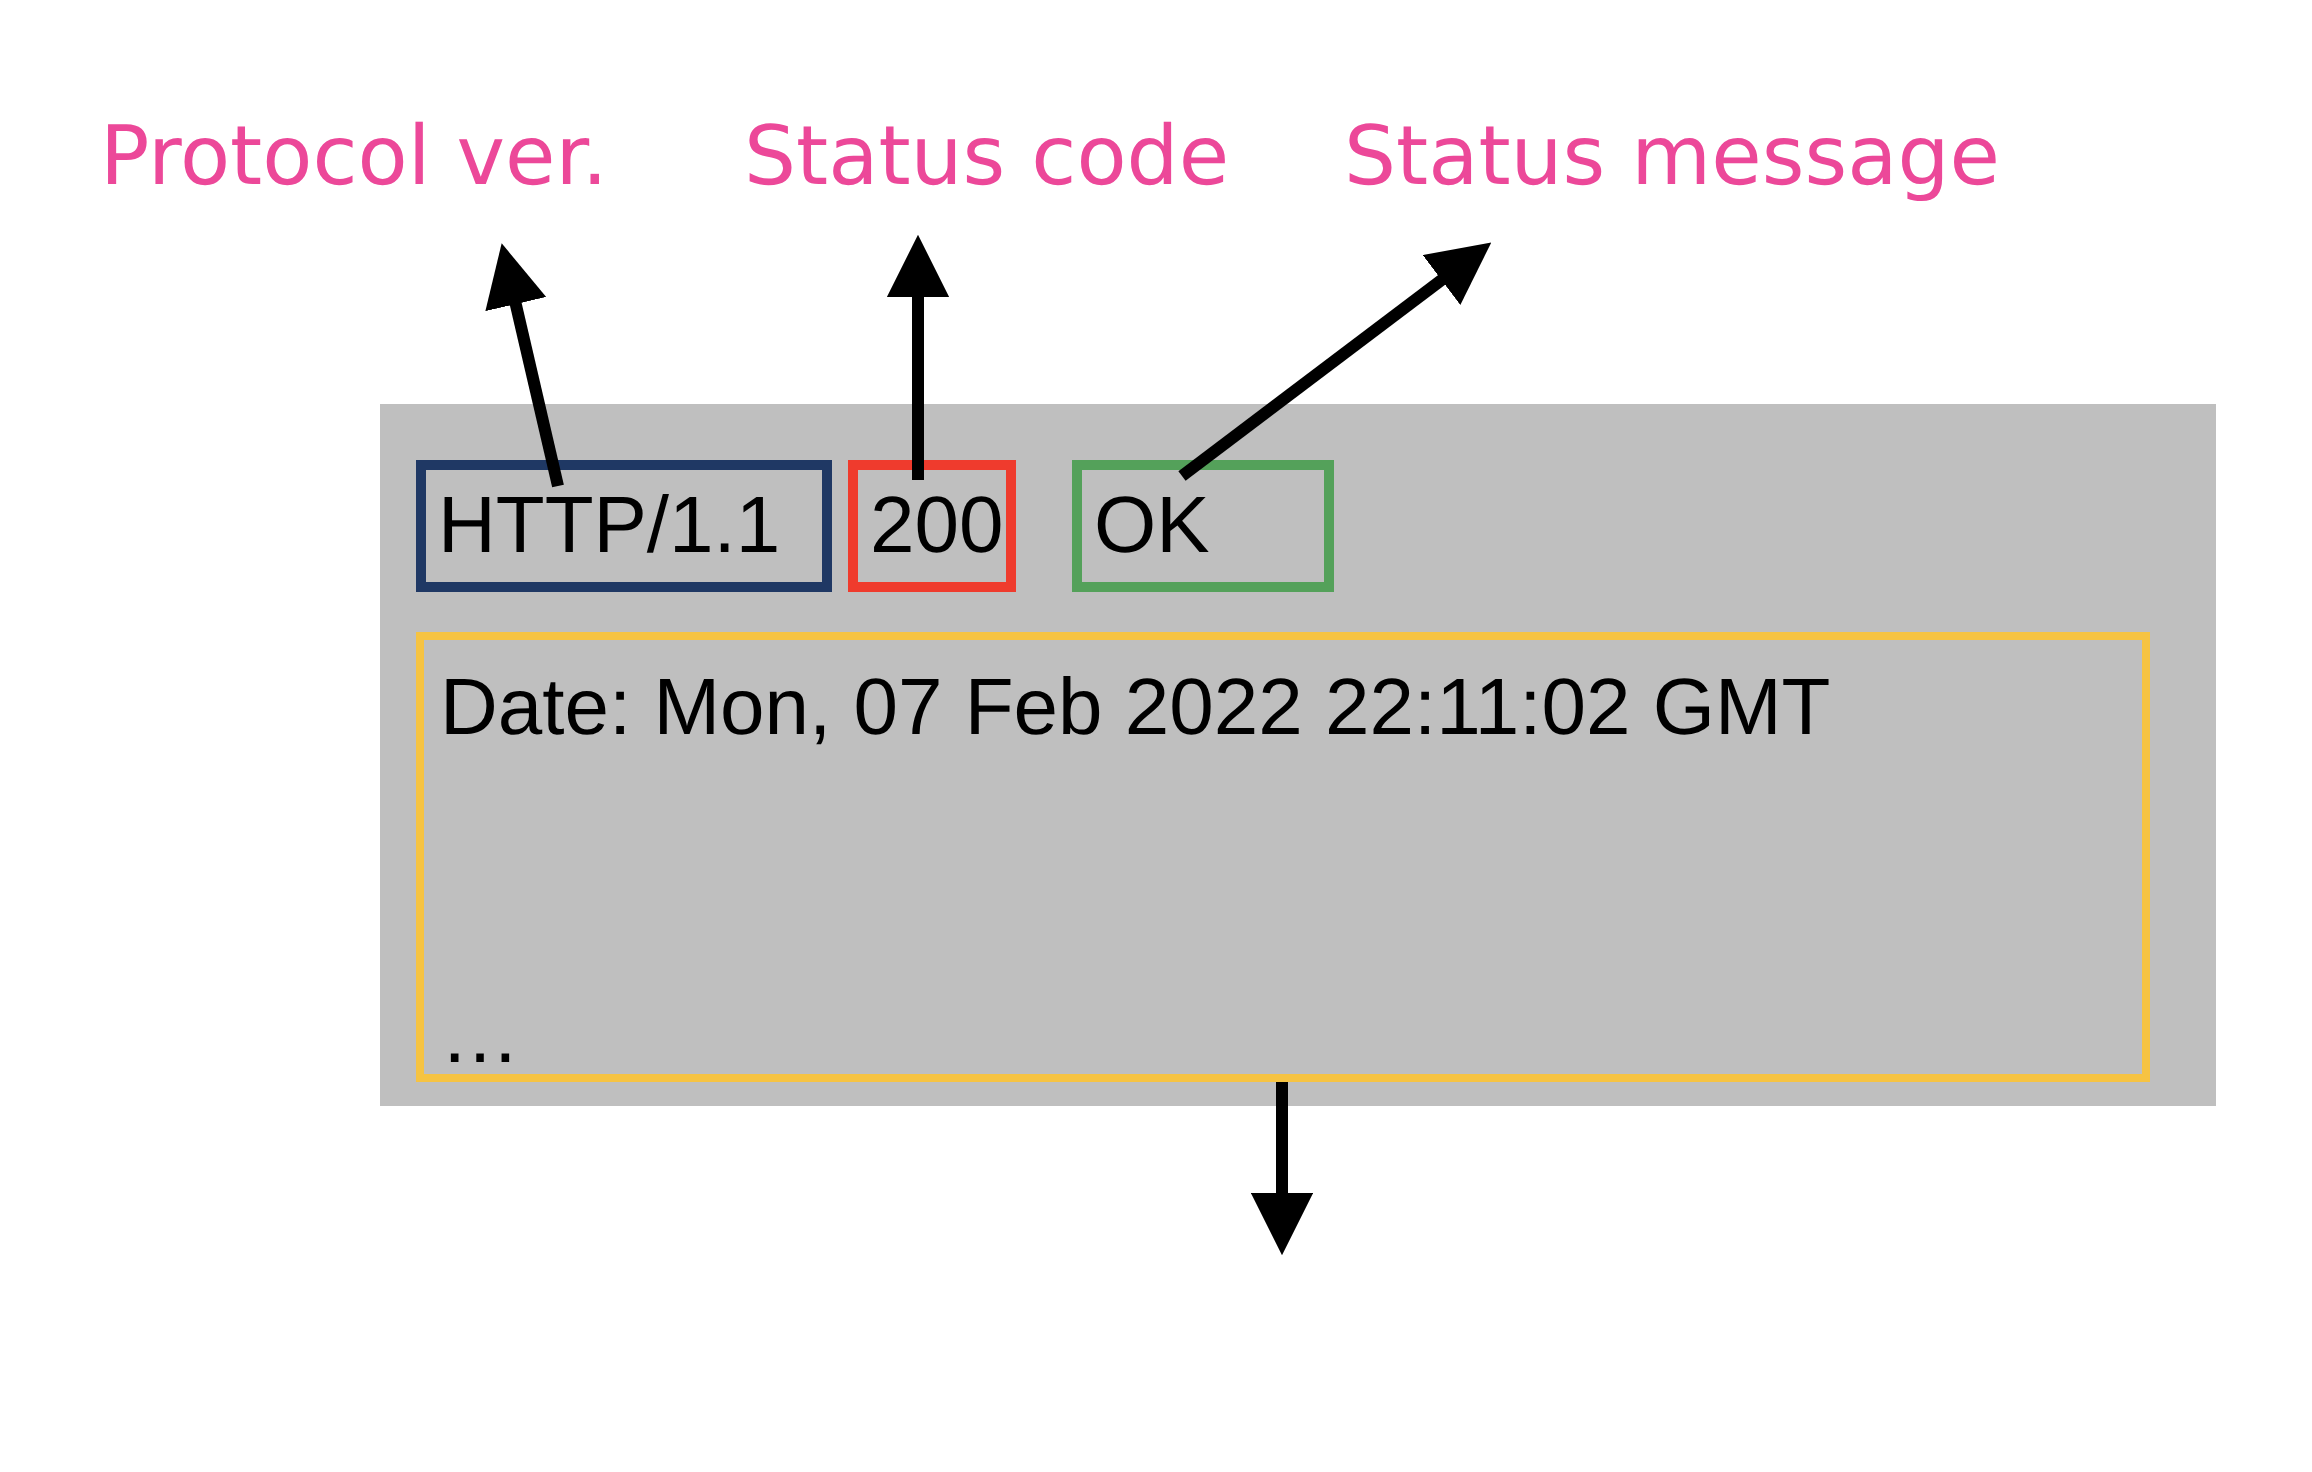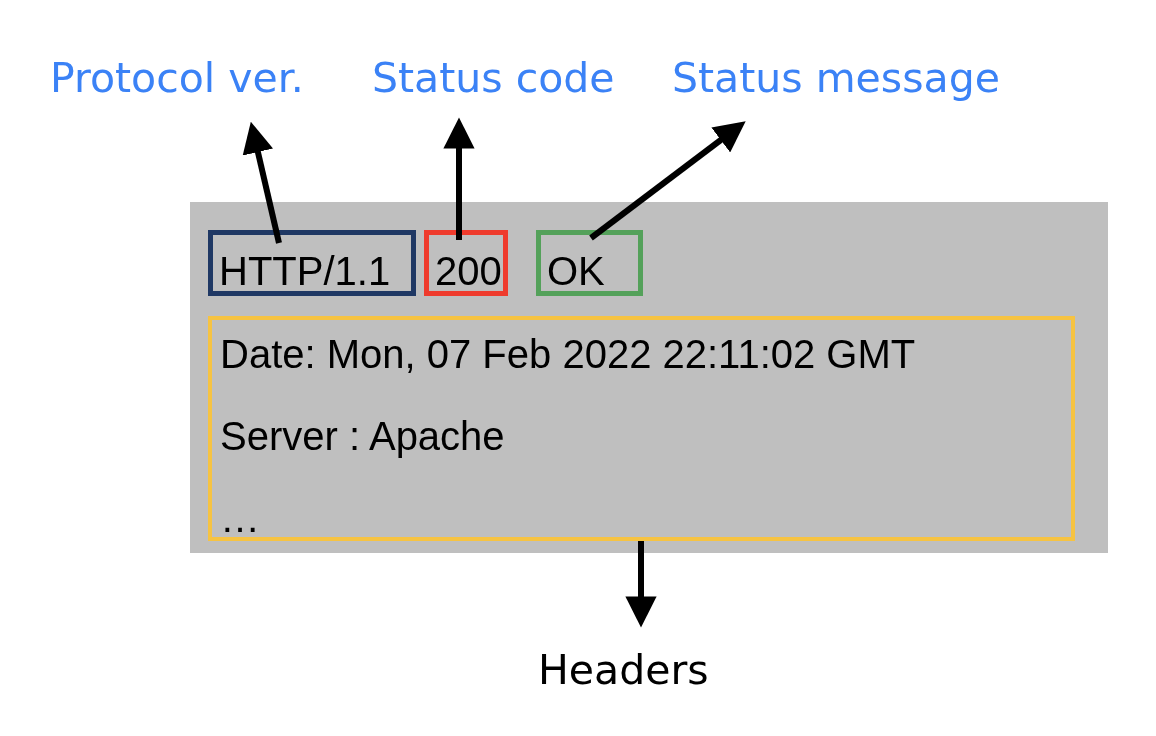--- a/index.html
+++ b/index.html
@@ -18,21 +18,21 @@
     background: #ffffff;
     overflow: hidden;
   }
 
   
   .anno-label {
     position: absolute;
     font-family: "DejaVu Sans", sans-serif;
     font-size: 41px;
     font-weight: 400;
-    color: #3b82f6;
+    color: #ec4899;
     white-space: nowrap;
     line-height: 1;
   }
   #label-protocol { left: 50px;  top: 58px; }
   #label-status-code { left: 372px; top: 58px; }
   #label-status-message { left: 672px; top: 58px; }
 
   
   #label-headers {
     position: absolute;
@@ -71,21 +71,21 @@
     left: 18px;
     top: 28px;
     height: 66px;
   }
   .token-box {
     position: absolute;
     top: 0;
     height: 66px;
     box-sizing: border-box;
     display: flex;
-    align-items: flex-end;
+    align-items: center;
     padding: 0 6px;
   }
   .token-text {
     font-family: "Liberation Sans", sans-serif;
     font-size: 40px;
     color: #000000;
     line-height: 1;
     white-space: nowrap;
   }
   #box-protocol {
@@ -93,21 +93,21 @@
     width: 208px;
     border: 5px solid #1f3864;
   }
   #box-status-code {
     left: 216px;
     width: 84px;
     border: 5px solid #ef3b2d;
   }
   #box-status-message {
     left: 328px;
-    width: 107px;
+    width: 131px;
     border: 5px solid #54a15a;
   }
 
   
   #headers-box {
     position: absolute;
     left: 18px;
     top: 114px;
     width: 867px;
     height: 225px;
@@ -151,21 +151,20 @@
       </div>
 
       <div id="box-status-message" class="token-box">
         <span class="token-text">OK</span>
       </div>
 
     </div>
 
     <div id="headers-box">
       <div id="header-line-0" class="header-line">Date: Mon, 07 Feb 2022 22:11:02 GMT</div>
-      <div id="header-line-1" class="header-line">Server : Apache</div>
       <div id="header-line-2" class="header-line">…</div>
     </div>
 
   </div>
 
   <svg id="arrows" viewBox="0 0 1156 736">
     <defs>
       <marker id="head" markerWidth="5.2" markerHeight="5.2" refX="3.6" refY="2.6" orient="auto" markerUnits="strokeWidth">
         <path d="M0,0 L5.2,2.6 L0,5.2 Z" fill="#000000"></path>
       </marker>
@@ -173,15 +172,14 @@
 
     <line x1="279" y1="243" x2="253" y2="131" stroke="#000000" stroke-width="6" marker-end="url(#head)"></line>
 
     <line x1="459" y1="240" x2="459" y2="127" stroke="#000000" stroke-width="6" marker-end="url(#head)"></line>
 
     <line x1="591" y1="238" x2="738" y2="127" stroke="#000000" stroke-width="6" marker-end="url(#head)"></line>
 
     <line x1="641" y1="541" x2="641" y2="618" stroke="#000000" stroke-width="6" marker-end="url(#head)"></line>
   </svg>
 
-  <div id="label-headers">Headers</div>
 
 </div>
 
 </body></html>

